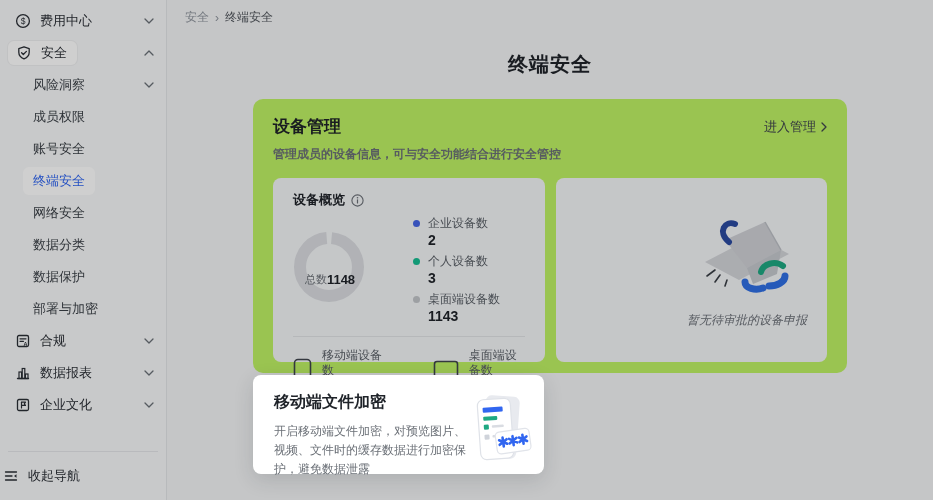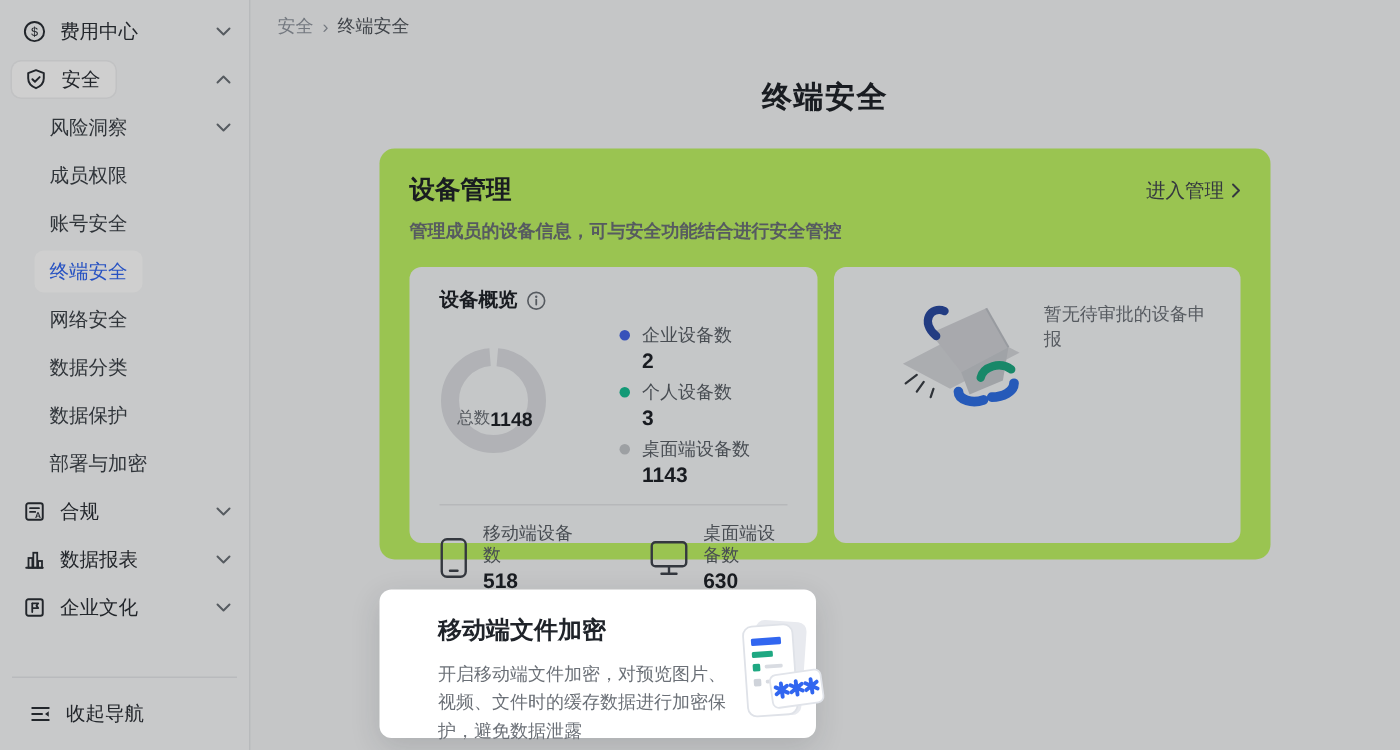--- a/index.html
+++ b/index.html
@@ -36,21 +36,21 @@
   .sub-pill {
     background:#ffffff; color:#3166f0; border-radius:6px;
     padding:5px 10px; font-size:13px;
   }
   .chev { margin-left:auto; display:flex; align-items:center; color:#6a7077; }
   .chev svg { display:block; }
   .chev.up svg { transform:rotate(180deg); }
   .gicon { display:flex; align-items:center; justify-content:center; width:17px; height:17px; }
   .gicon svg { display:block; }
   .side-divider { height:1px; background:#e4e6e9; margin:8px 8px; }
-  .collapse-row { height:40px; display:flex; align-items:center; padding:0 14px 8px 18px; cursor:pointer; color:#2b2f36; }
+  .collapse-row { height:40px; display:flex; align-items:center; padding:0 14px 8px 2px; cursor:pointer; color:#2b2f36; }
   .collapse-row .glabel { margin-left:9px; font-size:13px; }
 
   
   .main { flex:1; position:relative; height:500px; }
   .breadcrumb {
     padding:9px 0 0 18px; font-size:12px; color:#8f959e;
     display:flex; align-items:center; gap:6px;
   }
   .breadcrumb .crumb-current { color:#50555c; }
   .page-title {
@@ -94,28 +94,28 @@
   .lg-dot.c2 { background:#c2c5c9; }
   .lg-label { font-size:12px; color:#595f66; }
   .lg-value { font-size:14px; font-weight:bold; color:#1f2329; padding-left:15px; line-height:17px; }
   .ov-divider { height:1px; background:#e1e3e6; margin-top:7px; }
   .ov-stats { display:flex; margin-top:11px;gap:48px; }
   .stat { display:flex; align-items:center; gap:10px; width:50%; }
   .stat-icon { color:#41464e; display:flex; }
   .stat-label { font-size:12px; color:#595f66; line-height:15px; }
   .stat-value { font-size:14px; font-weight:bold; color:#1f2329; line-height:18px; }
 
-  .empty-card { display:flex; align-items:flex-start; justify-content:center; }
+  .empty-card { display:flex; flex-direction:column; align-items:flex-end; justify-content:center;font-style:italic; }
   .empty-text { font-size:12px; color:#6b7077; margin-top:10px; }
 
   
   .highlight-card {
     position:relative; z-index:60;
     width:291px; height:99px; background:#ffffff; border-radius:8px;
-    margin:20px 0 0 86px; padding:17px 14px 0 39px;
+    margin:2px 0 0 86px; padding:17px 14px 0 21px;
     box-shadow:0 6px 20px rgba(31,35,41,0.14);
     display:flex;
   }
   .hc-text { width:200px; }
   .hc-title { font-size:16px; font-weight:bold; color:#1f2329; }
   .hc-desc { font-size:12px; color:#6b7077; margin-top:9px; line-height:19px; width:196px; }
   .hc-illus { margin-left:auto; margin-top:-2px; }
 
   
   .dim-overlay {

